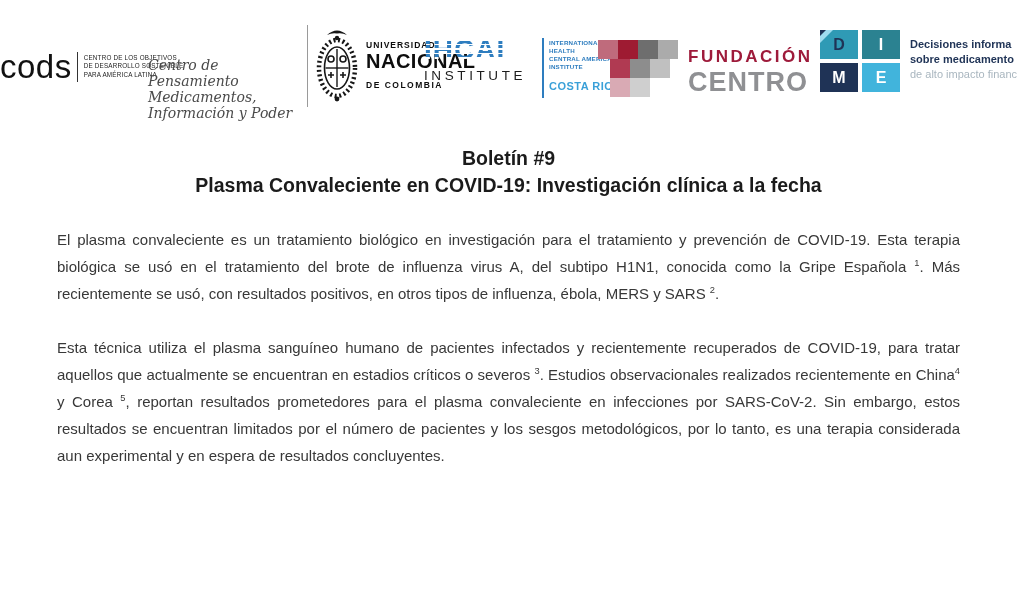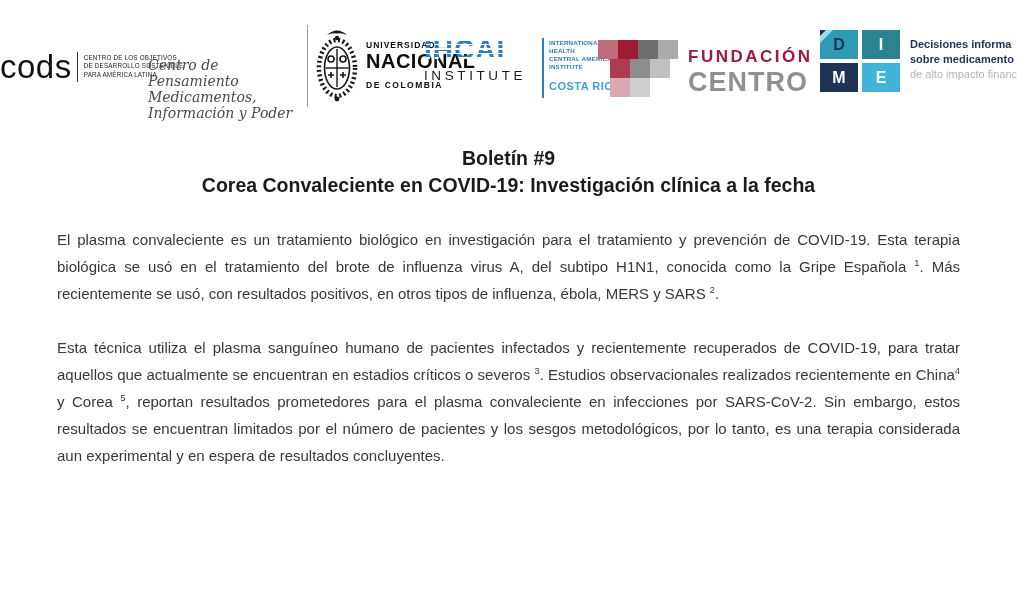--- a/index.html
+++ b/index.html
@@ -186,21 +186,21 @@
         <div class="dime-t1">Decisiones informa</div>
         <div class="dime-t2">sobre medicamento</div>
         <div class="dime-t3">de alto impacto financi</div>
       </div>
     </div>
 
   </div>
 
   <div class="title-block">
     <div class="title-line">Boletín #9</div>
-    <div class="title-line">Corea Convaleciente en COVID-19: Investigación clínica a la fecha</div>
+    <div class="title-line">Plasma Convaleciente en COVID-19: Investigación clínica a la fecha</div>
   </div>
 
   <div class="doc-body">
     <p><span>El plasma convaleciente es un tratamiento biológico en investigación para el tratamiento y prevención de COVID-19. Esta terapia biológica se usó en el tratamiento del brote de influenza virus A, del subtipo H1N1, conocida como la Gripe Española </span><sup>1</sup><span>. Más recientemente se usó, con resultados positivos, en otros tipos de influenza, ébola, MERS y SARS </span><sup>2</sup><span>.</span></p>
     <p><span>Esta técnica utiliza el plasma sanguíneo humano de pacientes infectados y recientemente recuperados de COVID-19, para tratar aquellos que actualmente se encuentran en estadios críticos o severos </span><sup>3</sup><span>. Estudios observacionales realizados recientemente en China</span><sup>4</sup><span> y Corea </span><sup>5</sup><span>, reportan resultados prometedores para el plasma convaleciente en infecciones por SARS-CoV-2. Sin embargo, estos resultados se encuentran limitados por el número de pacientes y los sesgos metodológicos, por lo tanto, es una terapia considerada aun experimental y en espera de resultados concluyentes.</span></p>
   </div>
 
 </div>
 
 </body></html>

